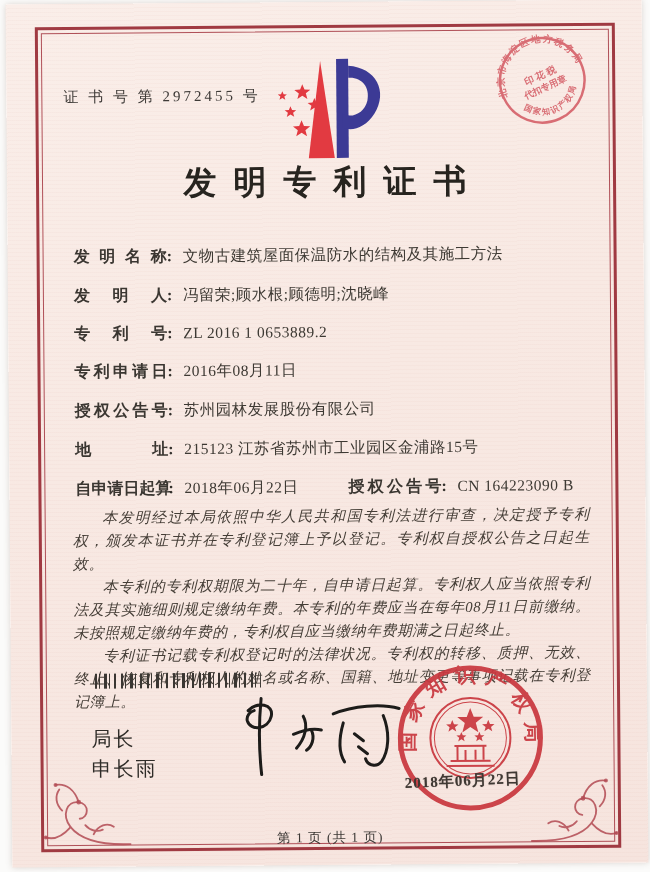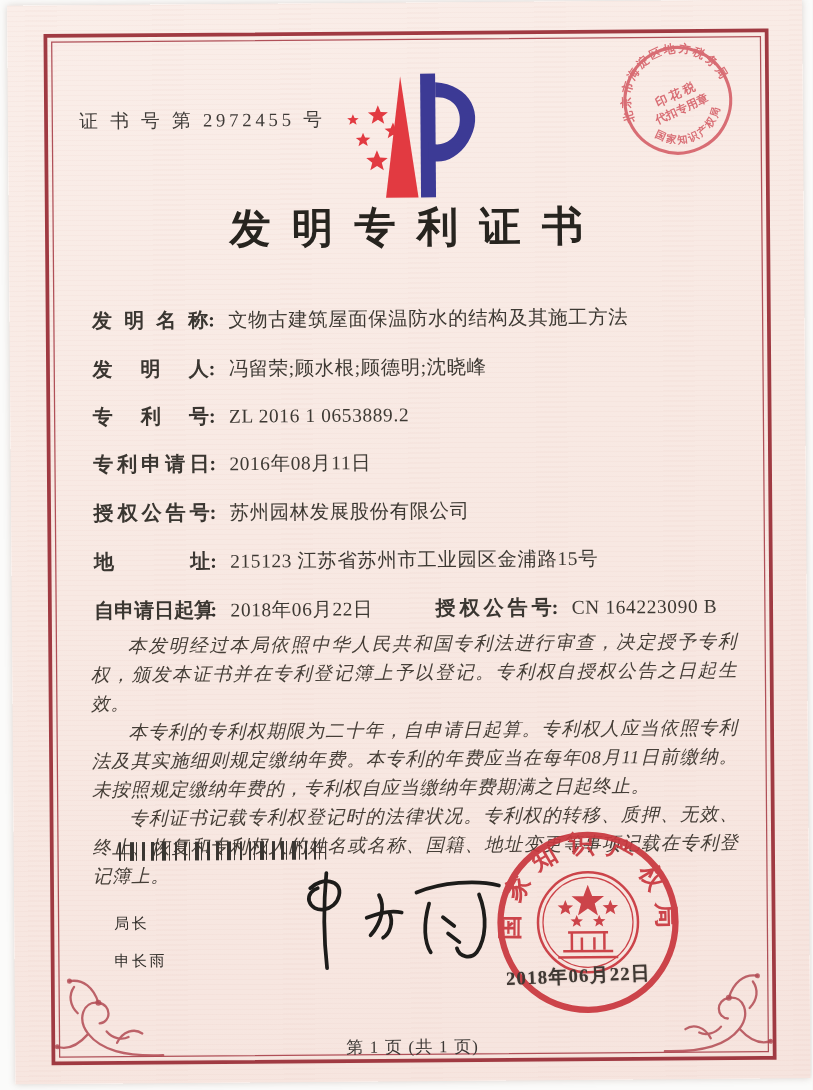--- a/index.html
+++ b/index.html
@@ -51,21 +51,21 @@
     font-style:italic; letter-spacing:.6px; text-align:justify;
   }
   .body-text p { text-indent:2em; }
   .barcode {
     position:absolute; left:84px; top:670px; width:166px; height:15px;
     background:repeating-linear-gradient(90deg,
       #3a3632 0 2px, transparent 2px 4px, #3a3632 4px 5px, transparent 5px 9px,
       #3a3632 9px 12px, transparent 12px 14px, #3a3632 14px 15px, transparent 15px 19px,
       #3a3632 19px 21px, transparent 21px 26px);
   }
-  .director { position:absolute; left:80px; top:720px; font-size:12px; color:#2f2c28; line-height:30px; letter-spacing:2px; }
+  .director { position:absolute; left:80px; top:720px; font-size:20px; color:#2f2c28; line-height:30px; letter-spacing:2px; }
   .signature { position:absolute; left:212px; top:688px; width:190px; height:92px; }
   .big-seal { position:absolute; left:384px; top:662px; width:150px; height:150px; opacity:.93; }
   .seal-date {
     position:absolute; left:393px; top:770px; width:150px;
     font-size:15px; font-weight:700; color:#3f3833; letter-spacing:1px;
     transform:rotate(-2deg); text-shadow:0 0 1px rgba(60,50,45,.4);
   }
   .page-num { position:absolute; left:0; right:0; top:827px; text-align:center; font-size:13.5px; color:#3c3835; letter-spacing:1px; }
   .flourish { position:absolute; width:92px; height:92px; }
   .flourish.bl { left:30px; bottom:16px; }

